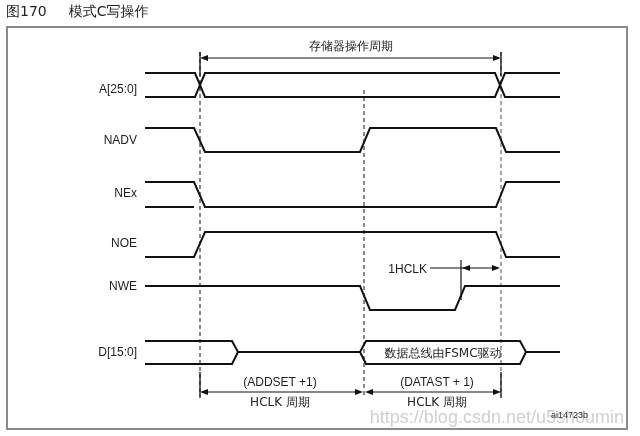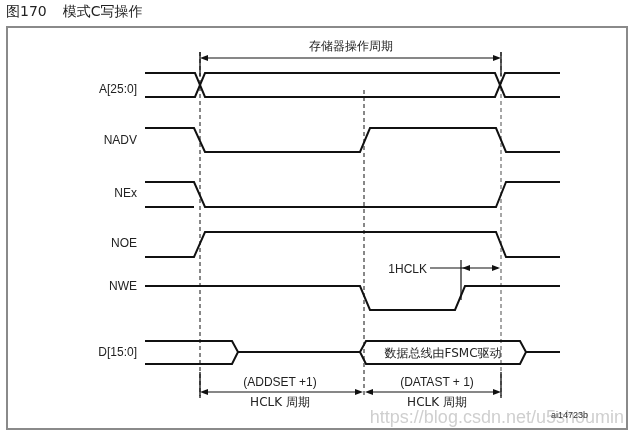--- a/index.html
+++ b/index.html
@@ -1,18 +1,18 @@
 <!DOCTYPE html>
 <html><head>
 <meta charset="utf-8">
 <style>
   html, body { margin: 0; padding: 0; background: #ffffff; }
   body { width: 640px; height: 436px; position: relative; overflow: hidden; font-family: "DejaVu Sans", "Liberation Sans", sans-serif; }
   .fig-title { position: absolute; left: 6px; top: 3px; font-size: 14px; color: #222; white-space: pre; }
-  .fig-title .num { margin-right: 16px; }
+  .fig-title .num { margin-right: 22px; }
   .frame { position: absolute; left: 6px; top: 26px; width: 622px; height: 404px; border: 2px solid #8a8a8a; box-sizing: border-box; }
   svg { position: absolute; left: 0; top: 0; }
   .sig-label { font-family: "Liberation Sans", sans-serif; font-size: 12px; fill: #222; }
   .ann { font-family: "Liberation Sans", sans-serif; font-size: 12px; fill: #222; }
   .cjk { font-family: "DejaVu Sans", sans-serif; font-size: 12px; fill: #222; }
   .wm { font-family: "Liberation Sans", sans-serif; font-size: 18px; fill: #cfcfcf; }
   .small { font-family: "Liberation Sans", sans-serif; font-size: 9px; fill: #333; }
   .w { stroke: #111; stroke-width: 2; fill: none; }
   .wt { stroke: #111; stroke-width: 1.3; fill: none; }
   .dash { stroke: #111; stroke-width: 1; stroke-dasharray: 4 3; }

